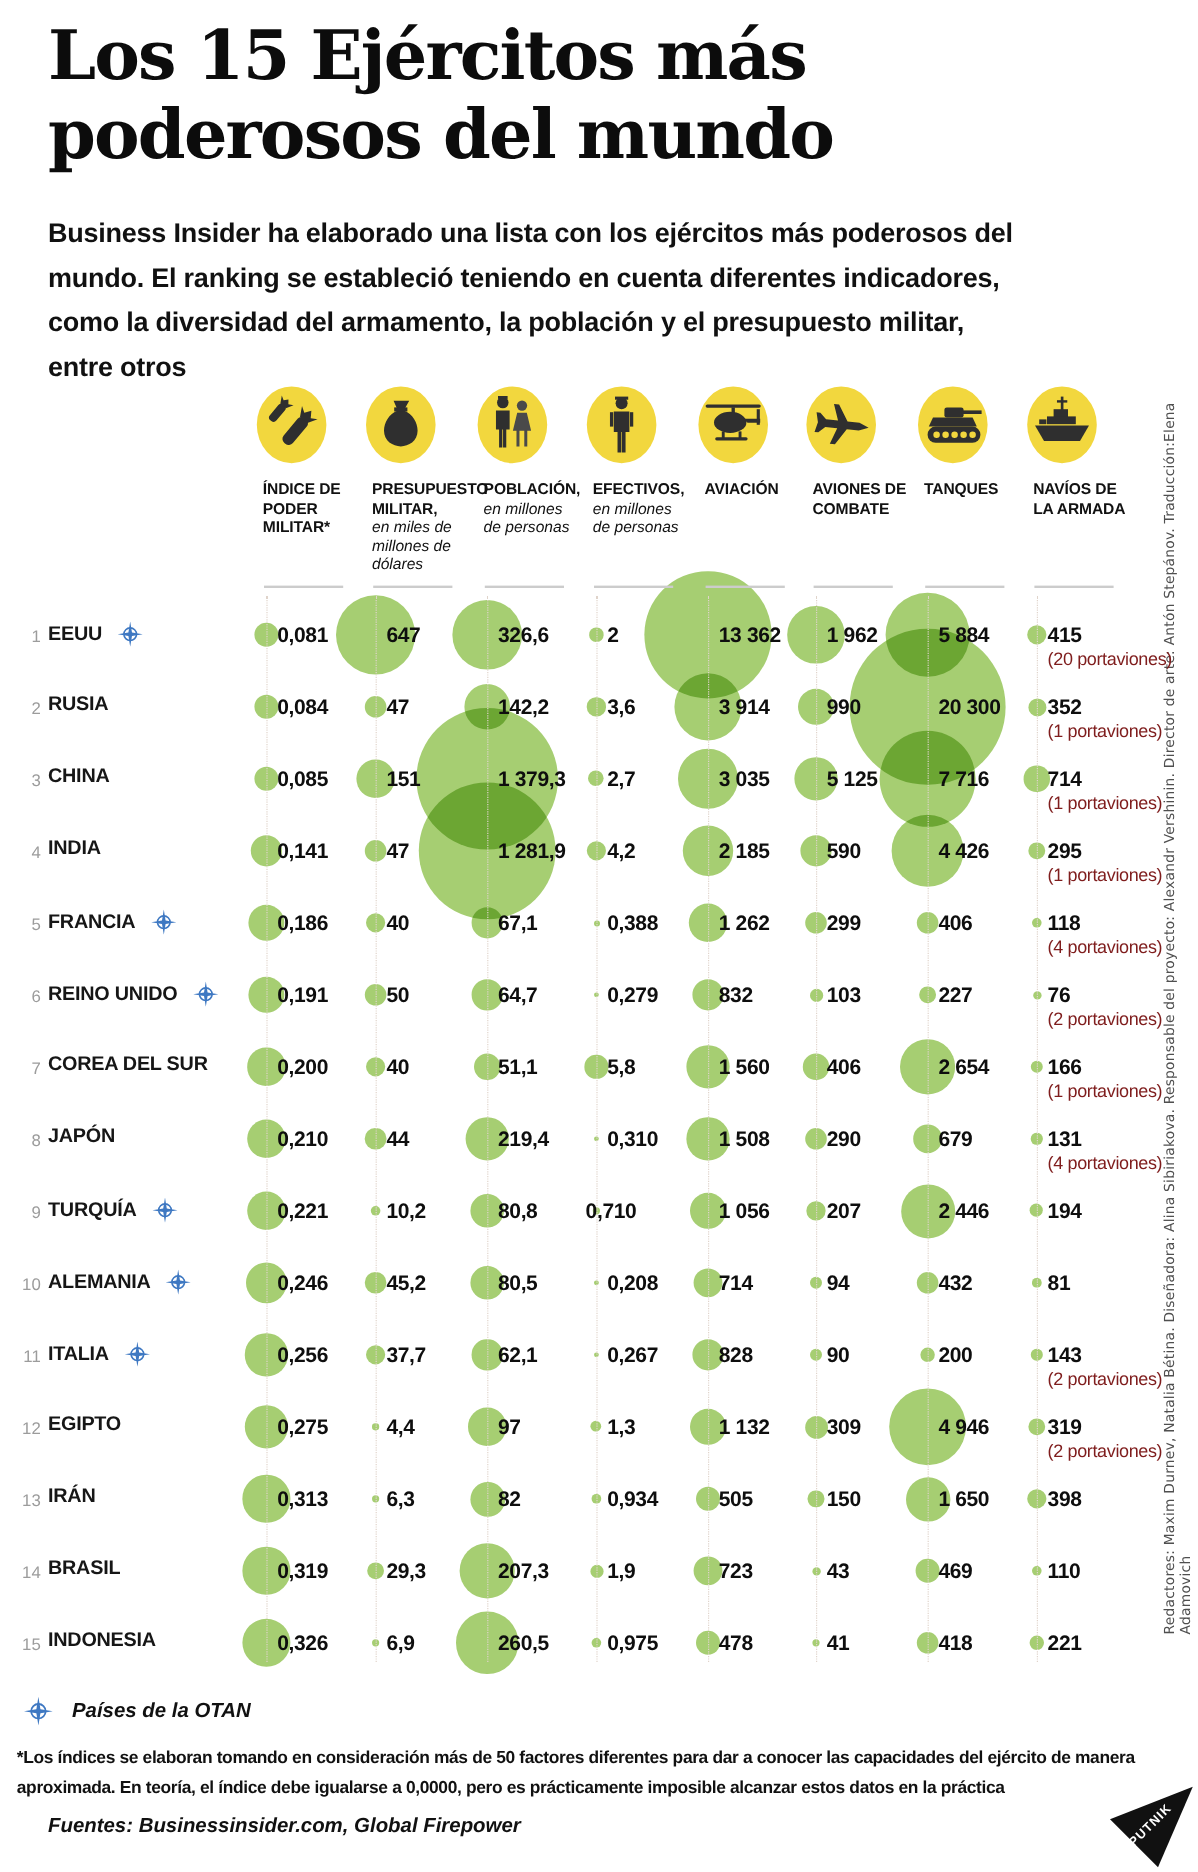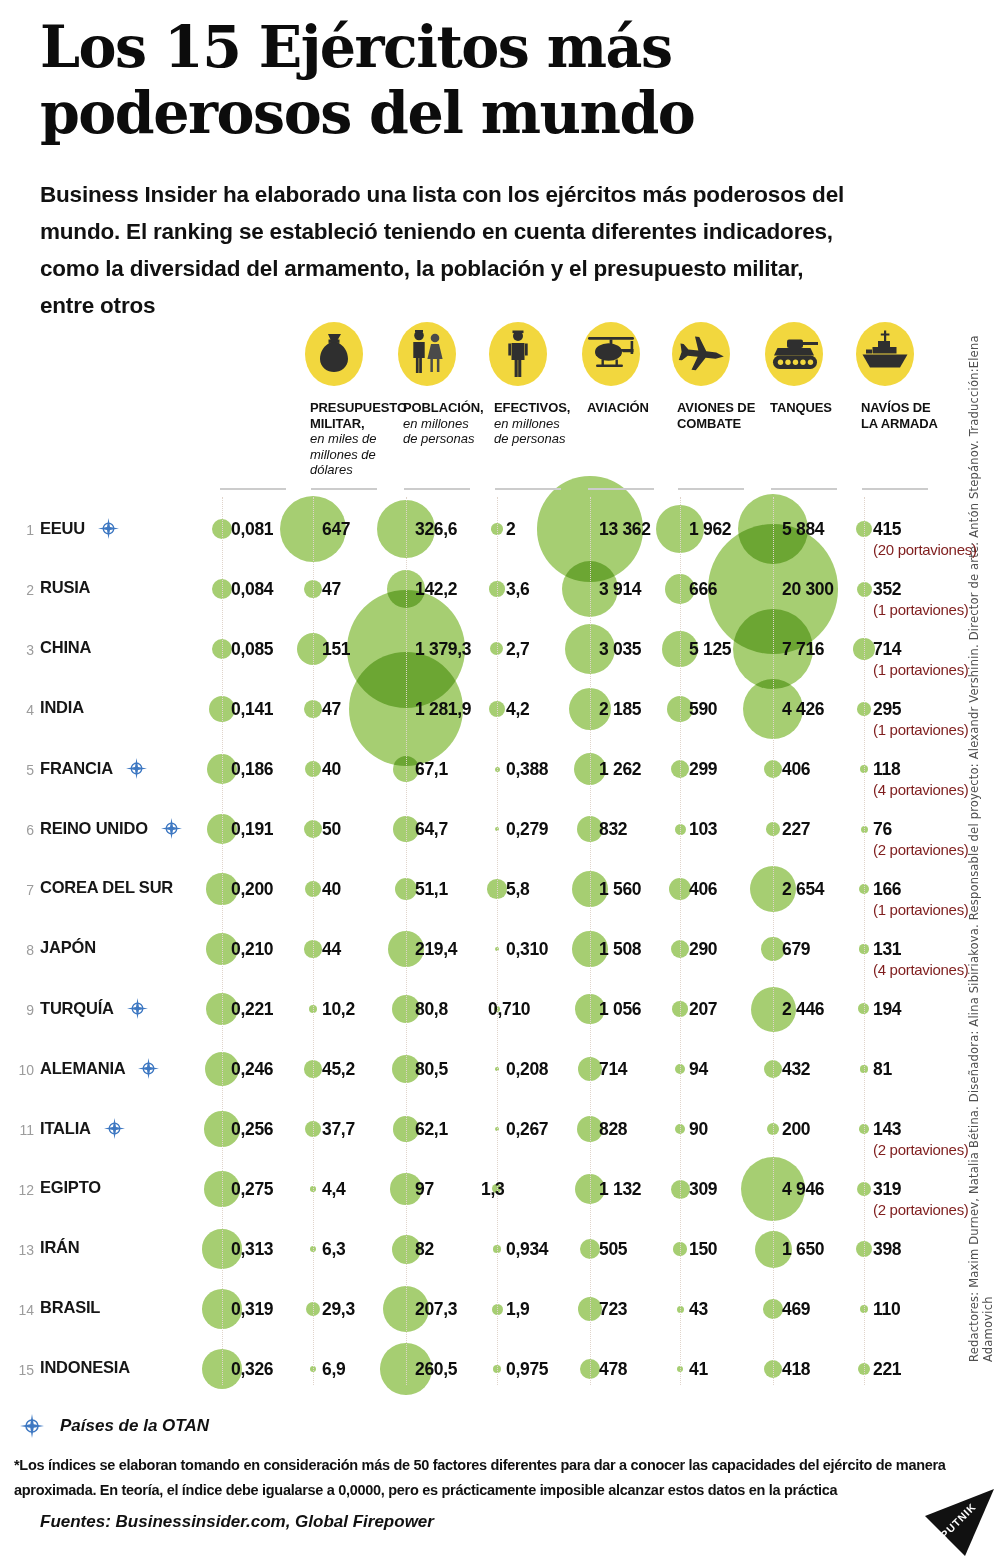--- a/index.html
+++ b/index.html
@@ -163,20 +163,39 @@
       <div class="bubble" style="height: 40px; width: 40px; left: 202px; top: 1349px;"></div>
       <div class="bubble" style="height: 6.8px; width: 6.8px; left: 309.6px; top: 1365.6px;"></div>
       <div class="bubble" style="height: 51.6px; width: 51.6px; left: 380.2px; top: 1343.2px;"></div>
       <div class="bubble" style="height: 7.9px; width: 7.9px; left: 493.1px; top: 1365.1px;"></div>
       <div class="bubble" style="height: 19.9px; width: 19.9px; left: 580.1px; top: 1359.1px;"></div>
       <div class="bubble" style="height: 6.9px; width: 6.9px; left: 676.5px; top: 1365.5px;"></div>
       <div class="bubble" style="height: 18.6px; width: 18.6px; left: 763.7px; top: 1359.7px;"></div>
       <div class="bubble" style="height: 11.9px; width: 11.9px; left: 858.1px; top: 1363.1px;"></div>
     </div>
   <div id="text-layer">
+      <div class="colhead" style="left: 218px;">
+        <div class="icon-ell">
+          <svg width="52" height="52" viewBox="0 0 52 52">
+            <g fill="#2F2F2F">
+              <g transform="rotate(40 16 13)">
+                <rect x="13" y="8" width="7" height="17" rx="3"></rect>
+                <path d="M13.5 9l-3.5-6 3.8 2.2L16.4 2l2.6 3.2L22.8 3l-3.3 6z"></path>
+              </g>
+              <g transform="rotate(40 30 30)">
+                <rect x="25" y="18" width="10" height="27" rx="4.5"></rect>
+                <path d="M25.5 20l-4.5-8 5 3 3.5-5 3.5 5 5-3-4.5 8z"></path>
+              </g>
+            </g>
+          </svg>
+        </div>
+        <div class="collabel">ÍNDICE DE
+PODER
+MILITAR*</div>
+      </div>
       <div class="hline" style="left: 220px;"></div>
       <div class="vdots" style="left: 222px;"></div>
       <div class="colhead" style="left: 309px;">
         <div class="icon-ell">
           <svg width="52" height="52" viewBox="0 0 52 52">
             <g fill="#2F2F2F">
               <path d="M20 6h13l-4.5 8c7.5 3 11.5 10 11.5 17 0 8.5-7.5 13-14 13s-14-4.5-14-13c0-7 4-14 11.5-17z"></path>
               <rect x="20.5" y="11.5" width="11" height="3.4"></rect>
             </g>
           </svg>
@@ -320,21 +339,21 @@
       <div class="note" style="left: 873px; top: 541px;">(20 portaviones)</div>
       <div class="rank" style="top: 582px;">2</div>
       <div class="country" style="top: 578px;">
         <span>RUSIA</span>
       </div>
       <div class="val" style="left: 231px; top: 579px;">0,084</div>
       <div class="val" style="left: 322px; top: 579px;">47</div>
       <div class="val" style="left: 415px; top: 579px;">142,2</div>
       <div class="val" style="left: 506px; top: 579px;">3,6</div>
       <div class="val" style="left: 599px; top: 579px;">3 914</div>
-      <div class="val" style="left: 689px; top: 579px;">666</div>
+      <div class="val" style="left: 689px; top: 579px;">990</div>
       <div class="val" style="left: 782px; top: 579px;">20 300</div>
       <div class="val" style="left: 873px; top: 579px;">352</div>
       <div class="note" style="left: 873px; top: 601px;">(1 portaviones)</div>
       <div class="rank" style="top: 642px;">3</div>
       <div class="country" style="top: 638px;">
         <span>CHINA</span>
       </div>
       <div class="val" style="left: 231px; top: 639px;">0,085</div>
       <div class="val" style="left: 322px; top: 639px;">151</div>
       <div class="val" style="left: 415px; top: 639px;">1 379,3</div>
@@ -476,21 +495,21 @@
       <div class="val" style="left: 782px; top: 1119px;">200</div>
       <div class="val" style="left: 873px; top: 1119px;">143</div>
       <div class="note" style="left: 873px; top: 1141px;">(2 portaviones)</div>
       <div class="rank" style="top: 1182px;">12</div>
       <div class="country" style="top: 1178px;">
         <span>EGIPTO</span>
       </div>
       <div class="val" style="left: 231px; top: 1179px;">0,275</div>
       <div class="val" style="left: 322px; top: 1179px;">4,4</div>
       <div class="val" style="left: 415px; top: 1179px;">97</div>
-      <div class="val" style="left: 481px; top: 1179px;">1,3</div>
+      <div class="val" style="left: 506px; top: 1179px;">1,3</div>
       <div class="val" style="left: 599px; top: 1179px;">1 132</div>
       <div class="val" style="left: 689px; top: 1179px;">309</div>
       <div class="val" style="left: 782px; top: 1179px;">4 946</div>
       <div class="val" style="left: 873px; top: 1179px;">319</div>
       <div class="note" style="left: 873px; top: 1201px;">(2 portaviones)</div>
       <div class="rank" style="top: 1242px;">13</div>
       <div class="country" style="top: 1238px;">
         <span>IRÁN</span>
       </div>
       <div class="val" style="left: 231px; top: 1239px;">0,313</div>

